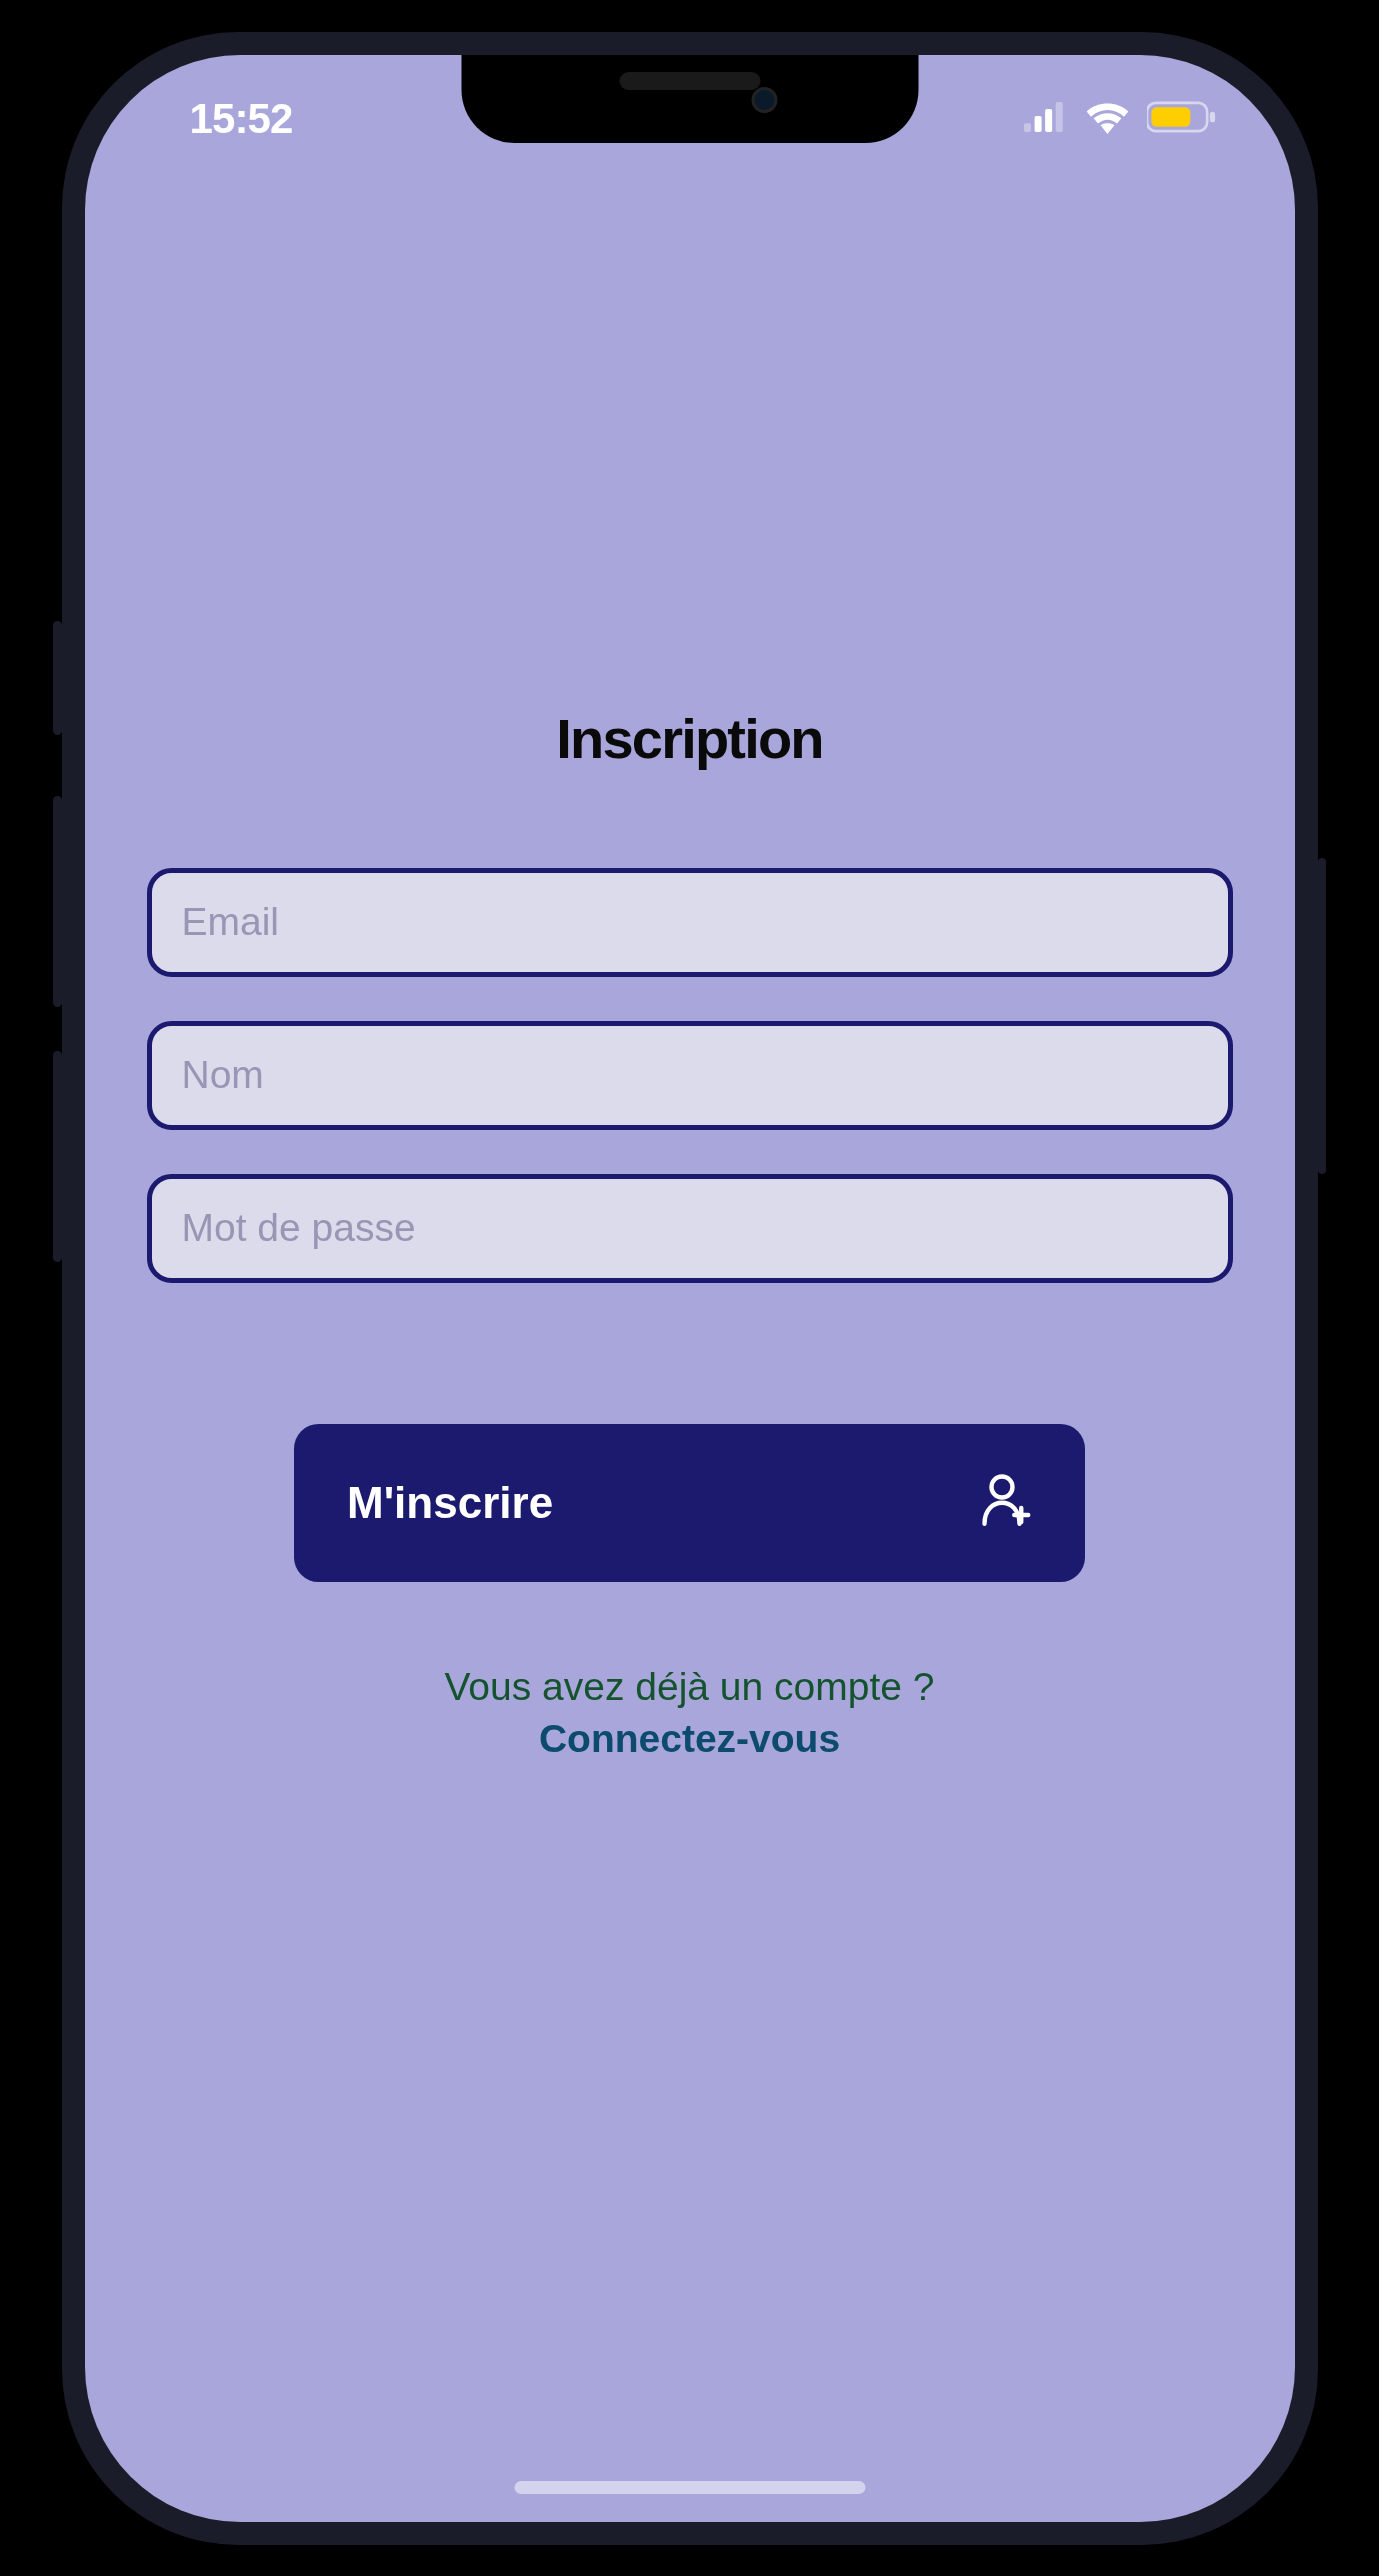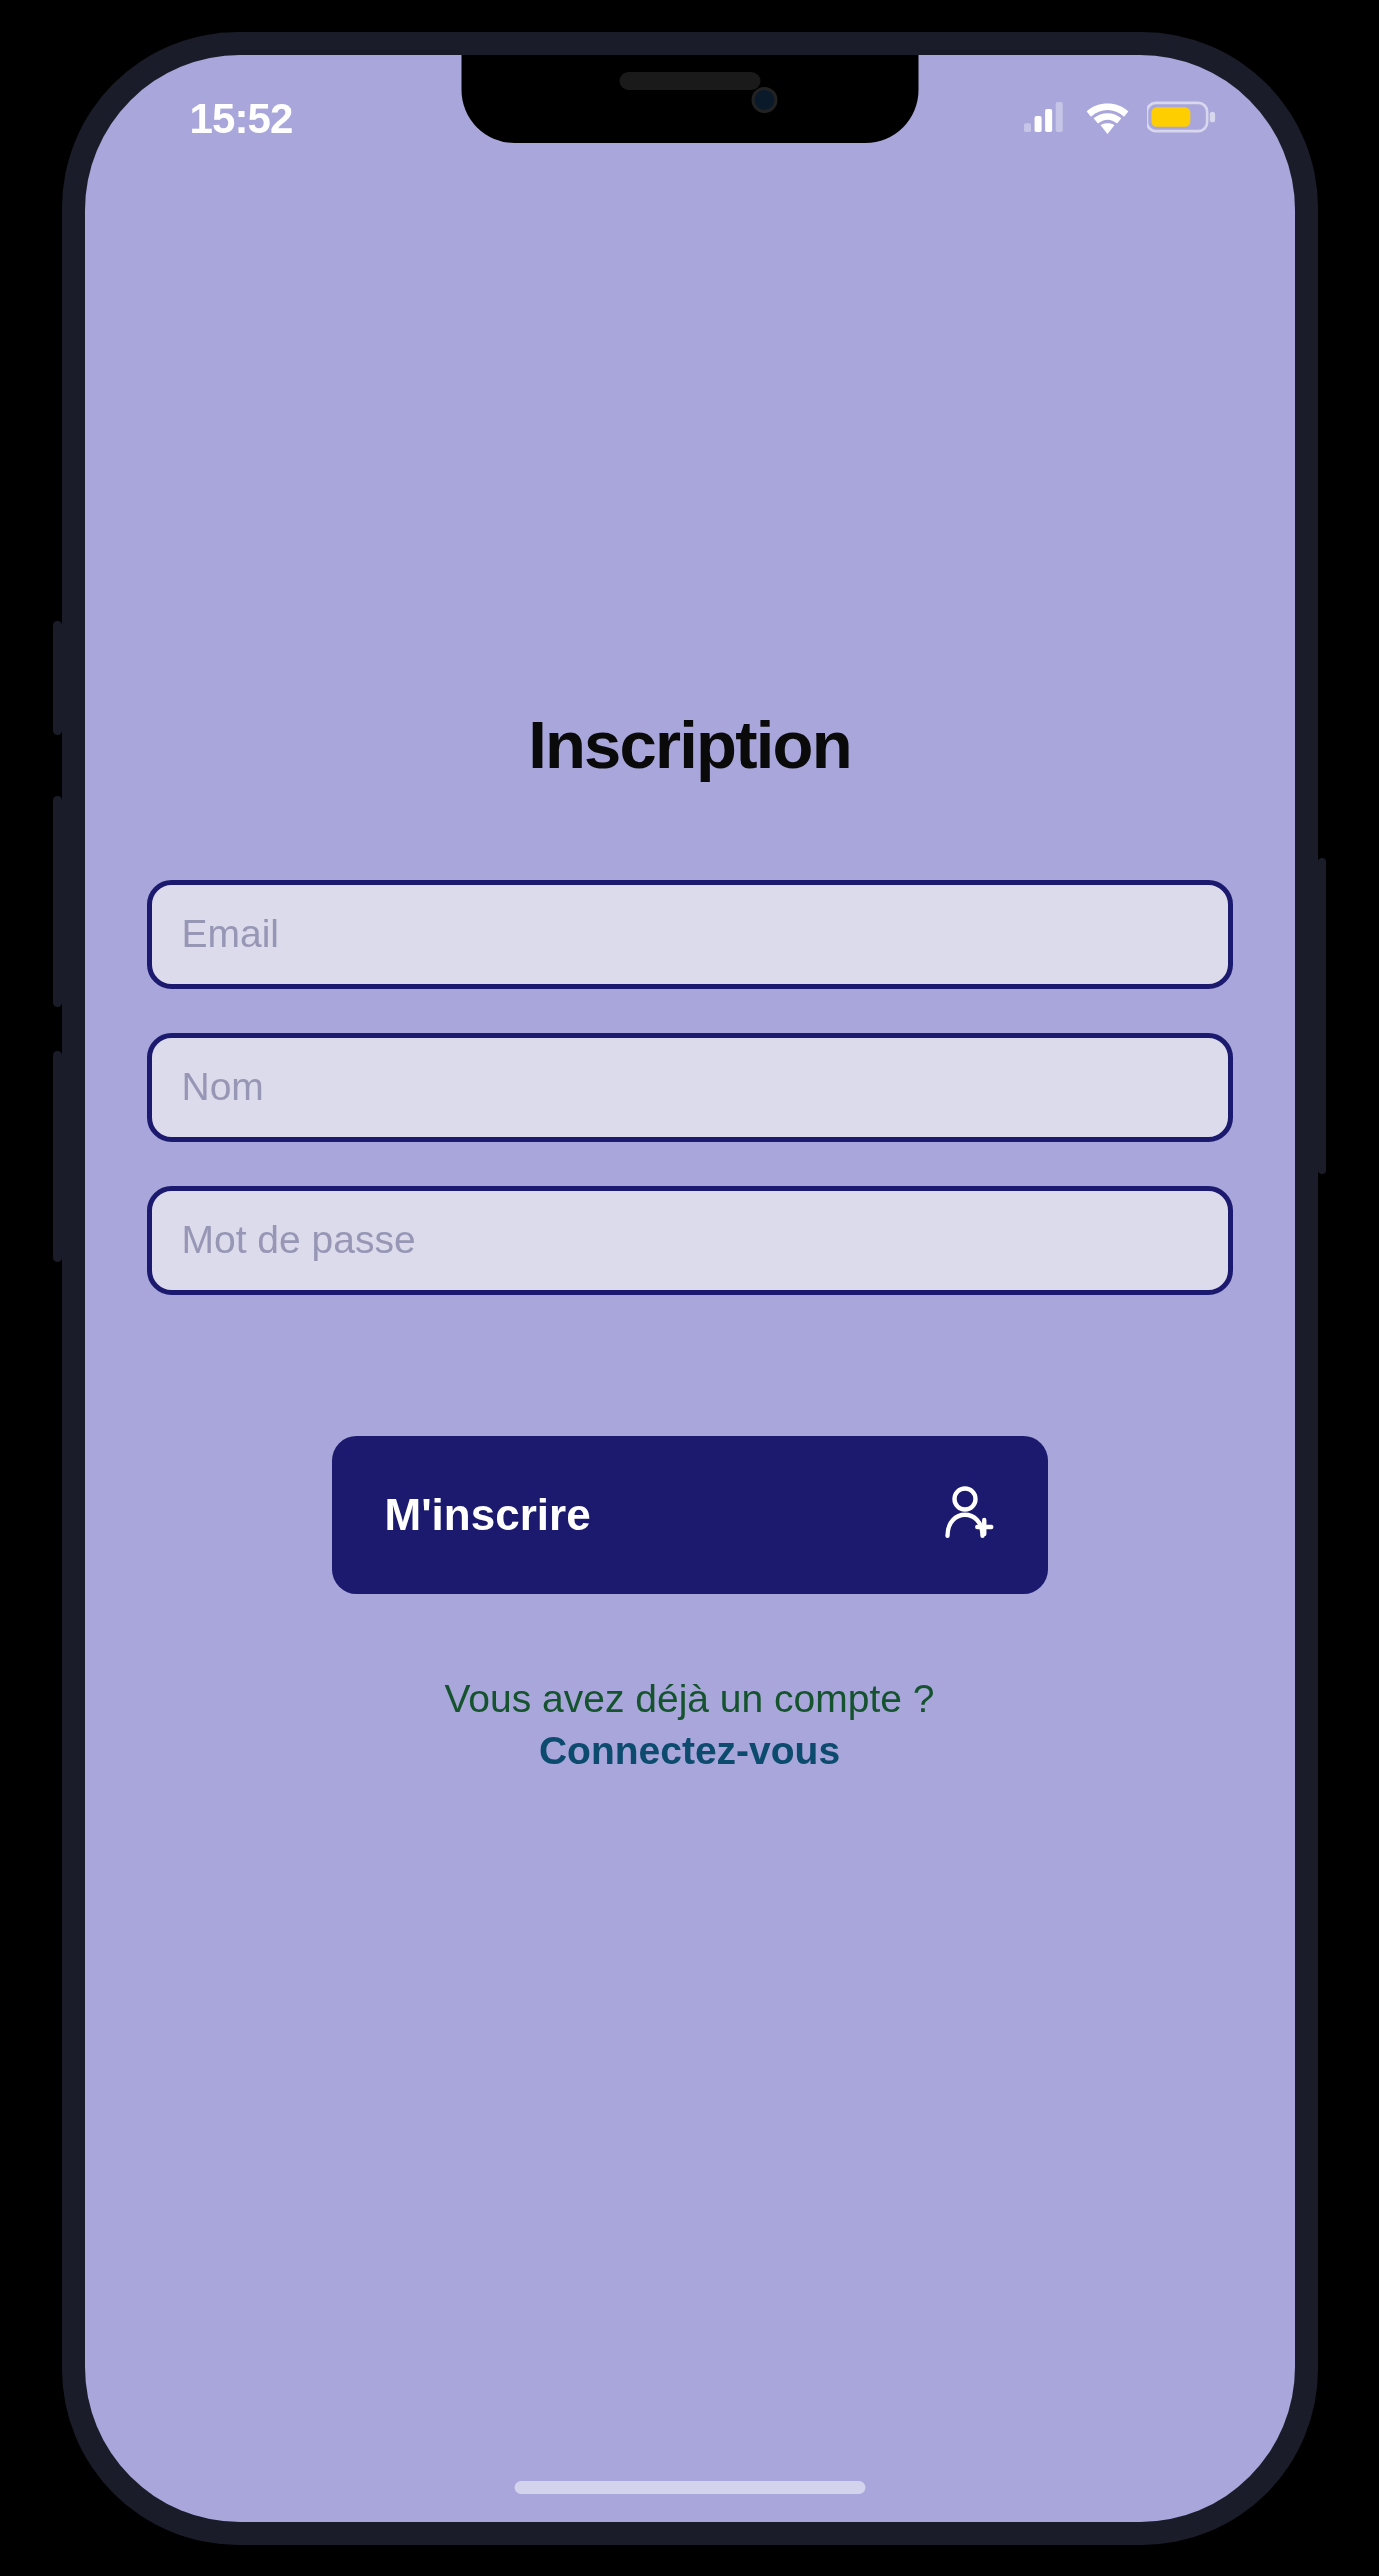--- a/index.html
+++ b/index.html
@@ -122,21 +122,21 @@
       top: 0;
       left: 0;
       right: 0;
       bottom: 0;
       padding: 141px 62px 0 62px;
       display: flex;
       flex-direction: column;
     }
 
     .page-title {
-      font-size: 67px;
+      font-size: 56px;
       font-weight: 800;
       color: #0a0a0a;
       text-align: center;
       margin-top: 510px;
       letter-spacing: -1.8px;
     }
 
     .form {
       margin-top: 97px;
       display: flex;
@@ -156,21 +156,21 @@
       padding: 0 30px;
       outline: none;
       font-family: inherit;
     }
     .input::placeholder {
       color: #9796b5;
     }
 
     .submit-btn {
       margin: 97px auto 0 auto;
-      width: 716px;
+      width: 791px;
       height: 158px;
       background: #1c1a6e;
       border: none;
       border-radius: 24.6px;
       display: flex;
       align-items: center;
       justify-content: space-between;
       padding: 0 53px;
       cursor: pointer;
     }

